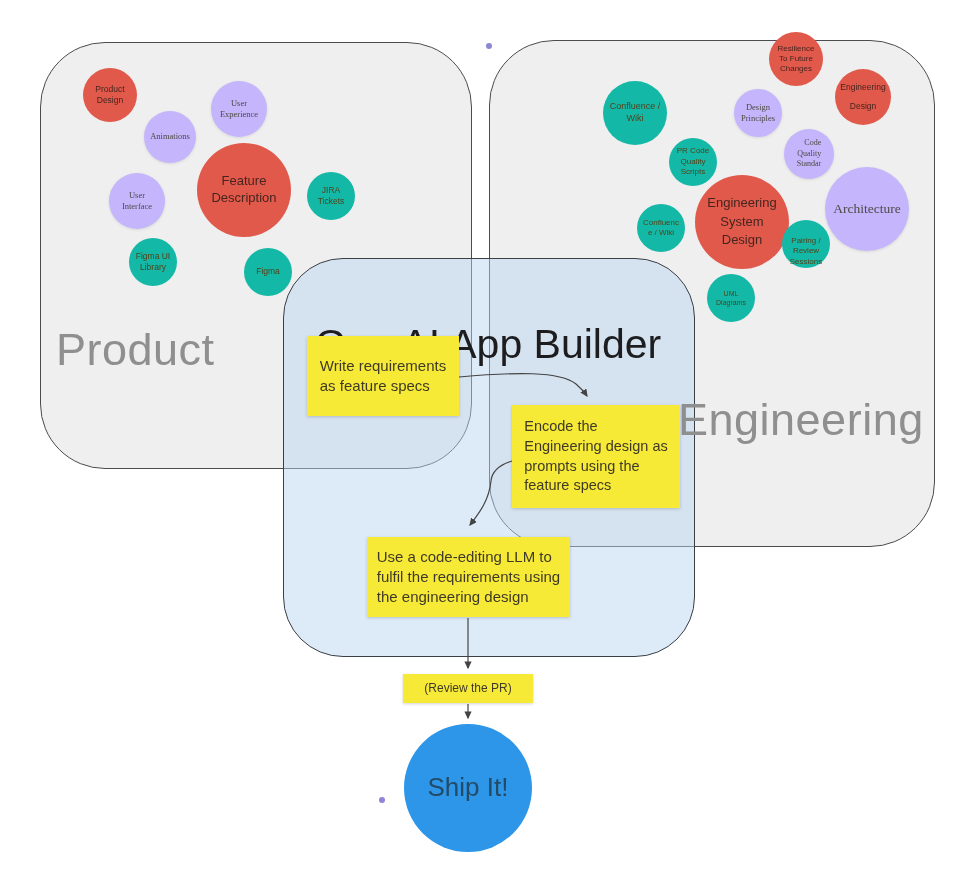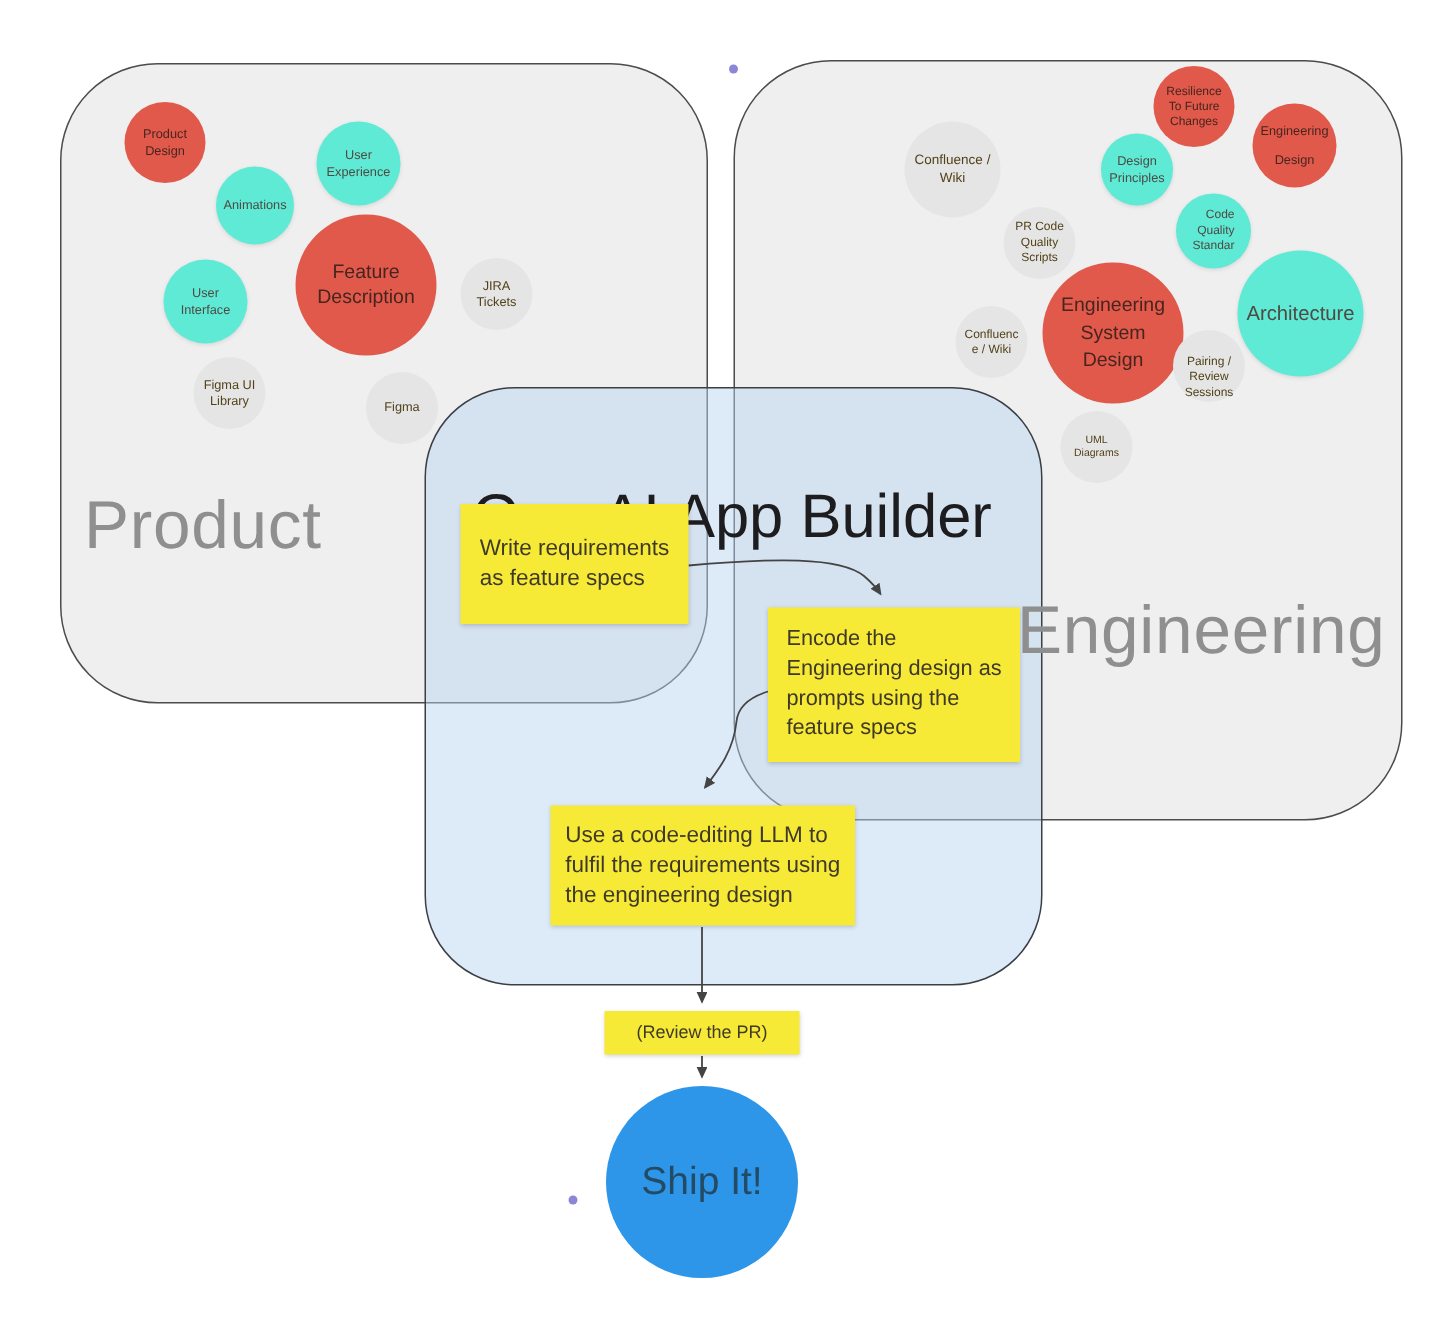--- a/index.html
+++ b/index.html
@@ -21,22 +21,22 @@
   .board-title {
     position:absolute; left:283px; top:281px; width:410px; text-align:center;
     color:#1d1d1f; font-size:41px; white-space:nowrap;margin-top:40px;
   }
   .bubble {
     position:absolute; border-radius:50%;
     display:flex; align-items:center; justify-content:center; text-align:center;
   }
   .bubble .blabel { white-space:pre-line; line-height:1.3; }
   .bubble.red    { background:#e0594b; color:#47251f; }
-  .bubble.yellow { background:#e5e5e5; color:#51421a; }
-  .bubble.white  { background:#5eead4; color:#4e4a44; box-shadow:0 1px 3px rgba(0,0,0,0.10); }
+  .bubble.yellow { background:#14b8a6; color:#51421a; }
+  .bubble.white  { background:#c4b5fd; color:#4e4a44; box-shadow:0 1px 3px rgba(0,0,0,0.10);font-family:Liberation Serif, serif; }
   .bubble.blue   { background:#2e96e8; color:#234b66; }
   .note {
     position:absolute; background:#f7ea36; color:#3f3a28;
     display:flex; align-items:center; justify-content:center; 
     box-shadow:0 1px 3px rgba(0,0,0,0.18);
   }
   .note .nlabel { white-space:pre-line; line-height:1.35; }
   .connectors { position:absolute; left:0; top:0; width:960px; height:879px; pointer-events:none; }
   .dot { position:absolute; width:6px; height:6px; border-radius:50%; background:#8d85d6; }
 </style>
@@ -83,21 +83,21 @@
 Library</span>
     </div>
   <div class="bubble yellow" style="left:244px; top:248px; width:48px; height:48px; font-size:8.5px;">
     <span class="blabel">Figma</span>
     </div>
 
   <div class="bubble yellow" style="left:603px; top:81px; width:64px; height:64px; font-size:9px;">
     <span class="blabel">Confluence /
 Wiki</span>
     </div>
-  <div class="bubble red" style="left:769px; top:44px; width:54px; height:54px; font-size:8px;text-align:center;">
+  <div class="bubble red" style="left:769px; top:32px; width:54px; height:54px; font-size:8px;text-align:center;">
     <span class="blabel" style="line-height:1.25;">Resilience
 To Future
 Changes</span>
     </div>
   <div class="bubble red" style="left:835px; top:69px; width:56px; height:56px; font-size:8.5px;">
     <span class="blabel" style="line-height:2.2;">Engineering
 Design</span>
     </div>
   <div class="bubble white" style="left:734px; top:89px; width:48px; height:48px; font-size:8.5px;">
     <span class="blabel">Design

